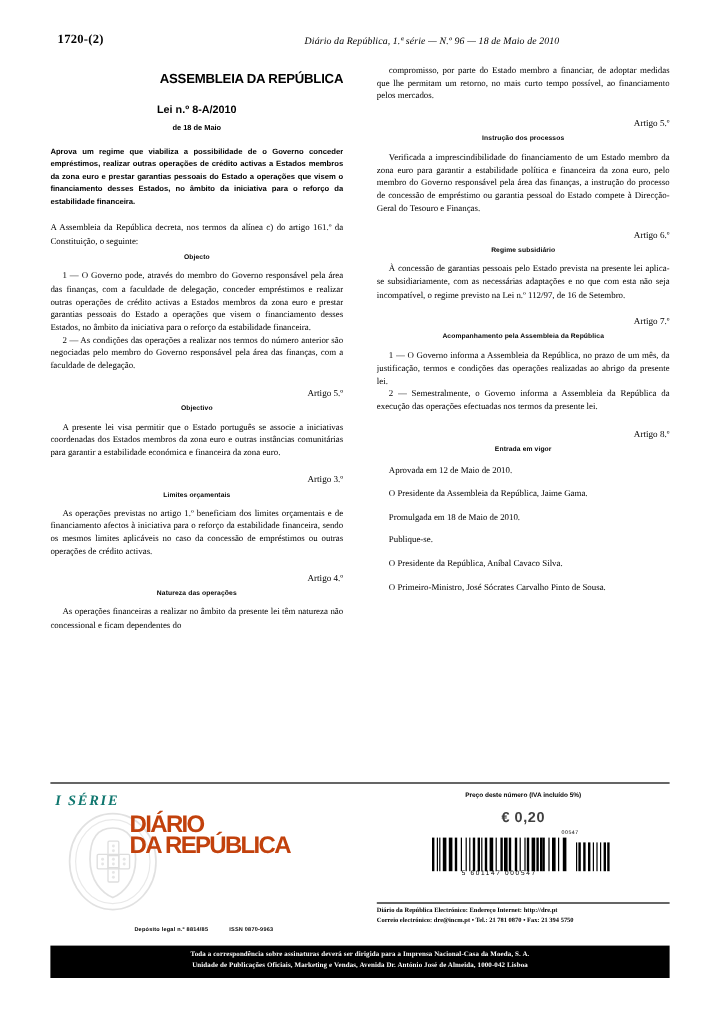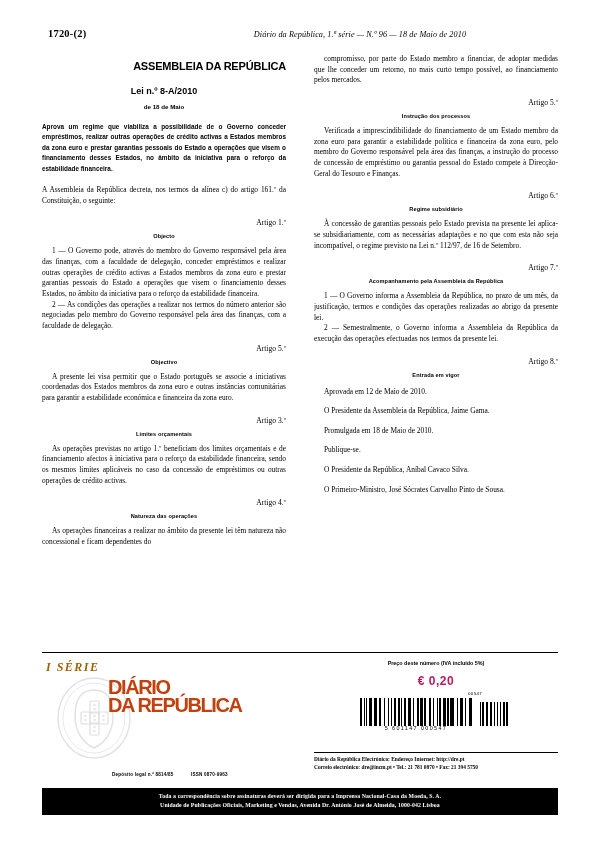--- a/index.html
+++ b/index.html
@@ -157,21 +157,21 @@
   }
   .serie-label {
     position: absolute;
     left: 4px;
     top: 0;
     font-family: "Liberation Serif", serif;
     font-style: italic;
     font-weight: bold;
     font-size: 12px;
     letter-spacing: 1.5px;
-    color: #a16207;
+    color: #0f766e;
   }
   .crest {
     position: absolute;
     left: 14px;
     top: 16px;
     width: 76px;
     height: 84px;
     opacity: .25;
   }
   .dr-wordmark {
@@ -212,21 +212,21 @@
   }
   .price-value {
     position: absolute;
     left: 272px;
     top: 14px;
     width: 244px;
     text-align: center;
     font-family: "Liberation Sans", sans-serif;
     font-weight: bold;
     font-size: 12px;
-    color: #be185d;
+    color: #404040;
     letter-spacing: .5px;
   }
   .barcode-wrap {
     position: absolute;
     left: 318px;
     top: 38px;
     width: 150px;
     height: 40px;
   }
   .barcode {
@@ -312,21 +312,20 @@
     <div class="cols">
 
       <div class="col col-left">
         <div class="org-title">ASSEMBLEIA DA REPÚBLICA</div>
         <div class="law-title">Lei n.º 8-A/2010</div>
         <div class="law-date">de 18 de Maio</div>
         <div class="summary">Aprova um regime que viabiliza a possibilidade de o Governo conceder empréstimos, realizar outras operações de crédito activas a Estados membros da zona euro e prestar garantias pessoais do Estado a operações que visem o financiamento desses Estados, no âmbito da iniciativa para o reforço da estabilidade financeira.</div>
         <div class="enacting">A Assembleia da República decreta, nos termos da alínea c) do artigo 161.º da Constituição, o seguinte:</div>
 
         <div>
-          <div class="art-head">Artigo 1.º</div>
           <div class="art-sub">Objecto</div>
           <div class="para">1 — O Governo pode, através do membro do Governo responsável pela área das finanças, com a faculdade de delegação, conceder empréstimos e realizar outras operações de crédito activas a Estados membros da zona euro e prestar garantias pessoais do Estado a operações que visem o financiamento desses Estados, no âmbito da iniciativa para o reforço da estabilidade financeira.</div>
           <div class="para tight">2 — As condições das operações a realizar nos termos do número anterior são negociadas pelo membro do Governo responsável pela área das finanças, com a faculdade de delegação.</div>
         </div>
 
         <div>
           <div class="art-head">Artigo 5.º</div>
           <div class="art-sub">Objectivo</div>
           <div class="para">A presente lei visa permitir que o Estado português se associe a iniciativas coordenadas dos Estados membros da zona euro e outras instâncias comunitárias para garantir a estabilidade económica e financeira da zona euro.</div>
         </div>
@@ -338,21 +337,21 @@
         </div>
 
         <div>
           <div class="art-head">Artigo 4.º</div>
           <div class="art-sub">Natureza das operações</div>
           <div class="para">As operações financeiras a realizar no âmbito da presente lei têm natureza não concessional e ficam dependentes do</div>
         </div>
       </div>
 
       <div class="col col-right">
-        <div class="para tight">compromisso, por parte do Estado membro a financiar, de adoptar medidas que lhe conceder um retorno, no mais curto tempo possível, ao financiamento pelos mercados.</div>
+        <div class="para tight">compromisso, por parte do Estado membro a financiar, de adoptar medidas que lhe permitam um retorno, no mais curto tempo possível, ao financiamento pelos mercados.</div>
 
         <div>
           <div class="art-head">Artigo 5.º</div>
           <div class="art-sub">Instrução dos processos</div>
           <div class="para">Verificada a imprescindibilidade do financiamento de um Estado membro da zona euro para garantir a estabilidade política e financeira da zona euro, pelo membro do Governo responsável pela área das finanças, a instrução do processo de concessão de empréstimo ou garantia pessoal do Estado compete à Direcção-Geral do Tesouro e Finanças.</div>
         </div>
 
         <div>
           <div class="art-head">Artigo 6.º</div>
           <div class="art-sub">Regime subsidiário</div>

